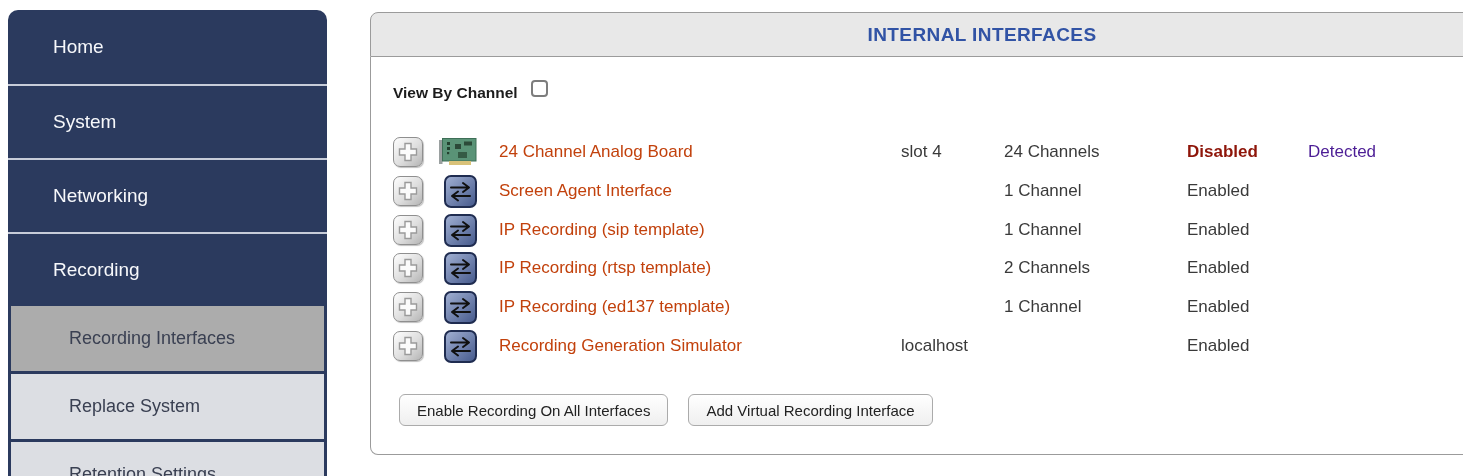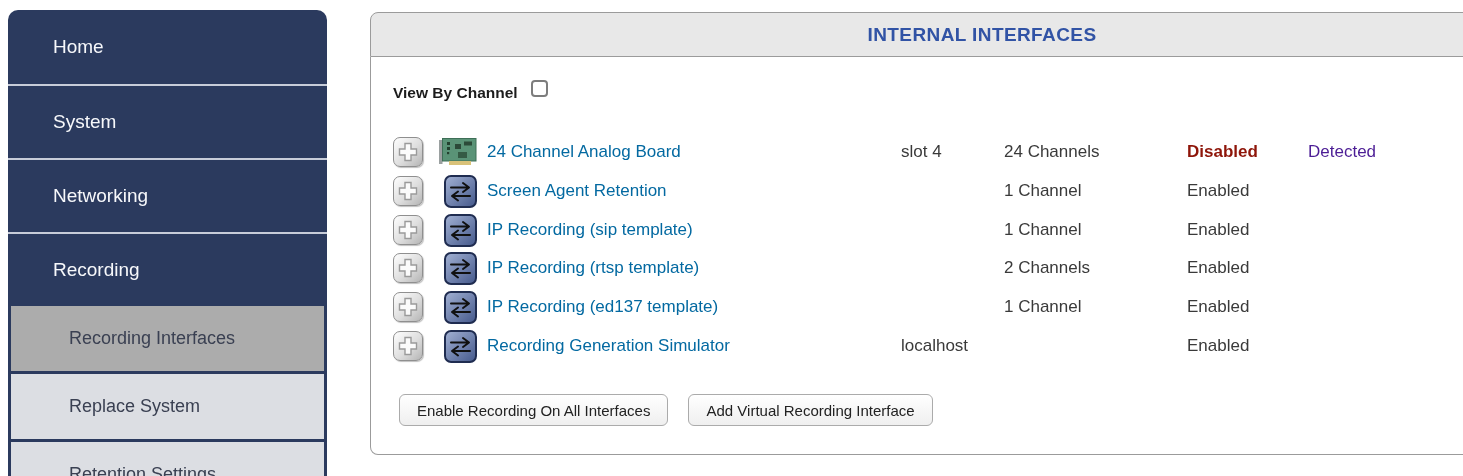--- a/index.html
+++ b/index.html
@@ -55,21 +55,21 @@
   .expand-btn {
     position:absolute; left:0; top:4px; width:30px; height:30px;
     border:1px solid #8f8f8f; border-radius:7px;
     background:linear-gradient(135deg,#fefefe 0%,#dedede 55%,#b5b5b5 100%);
     box-shadow:1px 1px 1px rgba(0,0,0,.25);
     display:flex; align-items:center; justify-content:center; cursor:pointer; padding:0;
   }
   .icon-slot { position:absolute; left:45px; top:0; width:46px; height:38.8px; }
   .icon-board { position:absolute; left:0; top:4px; }
   .icon-arrows { position:absolute; left:6px; top:3px; }
-  .c-name      { left:94px;  font-size:17px; color:#0369a1; line-height:38.8px; white-space:nowrap; }
+  .c-name      { left:106px;  font-size:17px; color:#c2410c; line-height:38.8px; white-space:nowrap; }
   .c-location  { left:508px; font-size:17px; color:#3a3a3a; line-height:38.8px; white-space:nowrap; }
   .c-channels  { left:611px; font-size:17px; color:#3a3a3a; line-height:38.8px; white-space:nowrap; }
   .c-status    { left:794px; font-size:17px; color:#3a3a3a; line-height:38.8px; white-space:nowrap; }
   .c-status.st-disabled { color:#8e1509; font-weight:bold; }
   .c-detection { left:915px; font-size:17px; color:#4c1d95; line-height:38.8px; white-space:nowrap; }
 
   
   .actions { position:absolute; left:28px; top:337px; display:flex; gap:20px; }
   .actions button {
     font-family:"Liberation Sans", sans-serif;
@@ -162,21 +162,21 @@
                 <linearGradient id="bgrad" x1="0" y1="0" x2="1" y2="1">
                   <stop offset="0" stop-color="#a3b2d4"></stop>
                   <stop offset="1" stop-color="#44588b"></stop>
                 </linearGradient>
               </defs>
               <rect x="1" y="1" width="31" height="31" rx="6" fill="url(#bgrad)" stroke="#1f2c50" stroke-width="2"></rect>
               <path d="M7 12.5 H24 M19 8 L25 12.5 L19 17" fill="none" stroke="#101010" stroke-width="2" stroke-linecap="round" stroke-linejoin="round"></path>
               <path d="M26 21 H9 M14 16.5 L8 21 L14 25.5" fill="none" stroke="#101010" stroke-width="2" stroke-linecap="round" stroke-linejoin="round"></path>
             </svg>
           </span>
-          <span class="c-name">Screen Agent Retention</span>
+          <span class="c-name">Screen Agent Interface</span>
           <span class="c-location"></span>
           <span class="c-channels">1 Channel</span>
           <span class="c-status">Enabled</span>
           <span class="c-detection"></span>
         </div>
           <div class="iface-row">
           <button class="expand-btn">
             <svg width="20" height="20" viewBox="0 0 20 20">
               <path d="M7 1.5 H13 V7 H18.5 V13 H13 V18.5 H7 V13 H1.5 V7 H7 Z" fill="#fbfbfb" stroke="#9a9a9a" stroke-width="1.4"></path>
             </svg>

